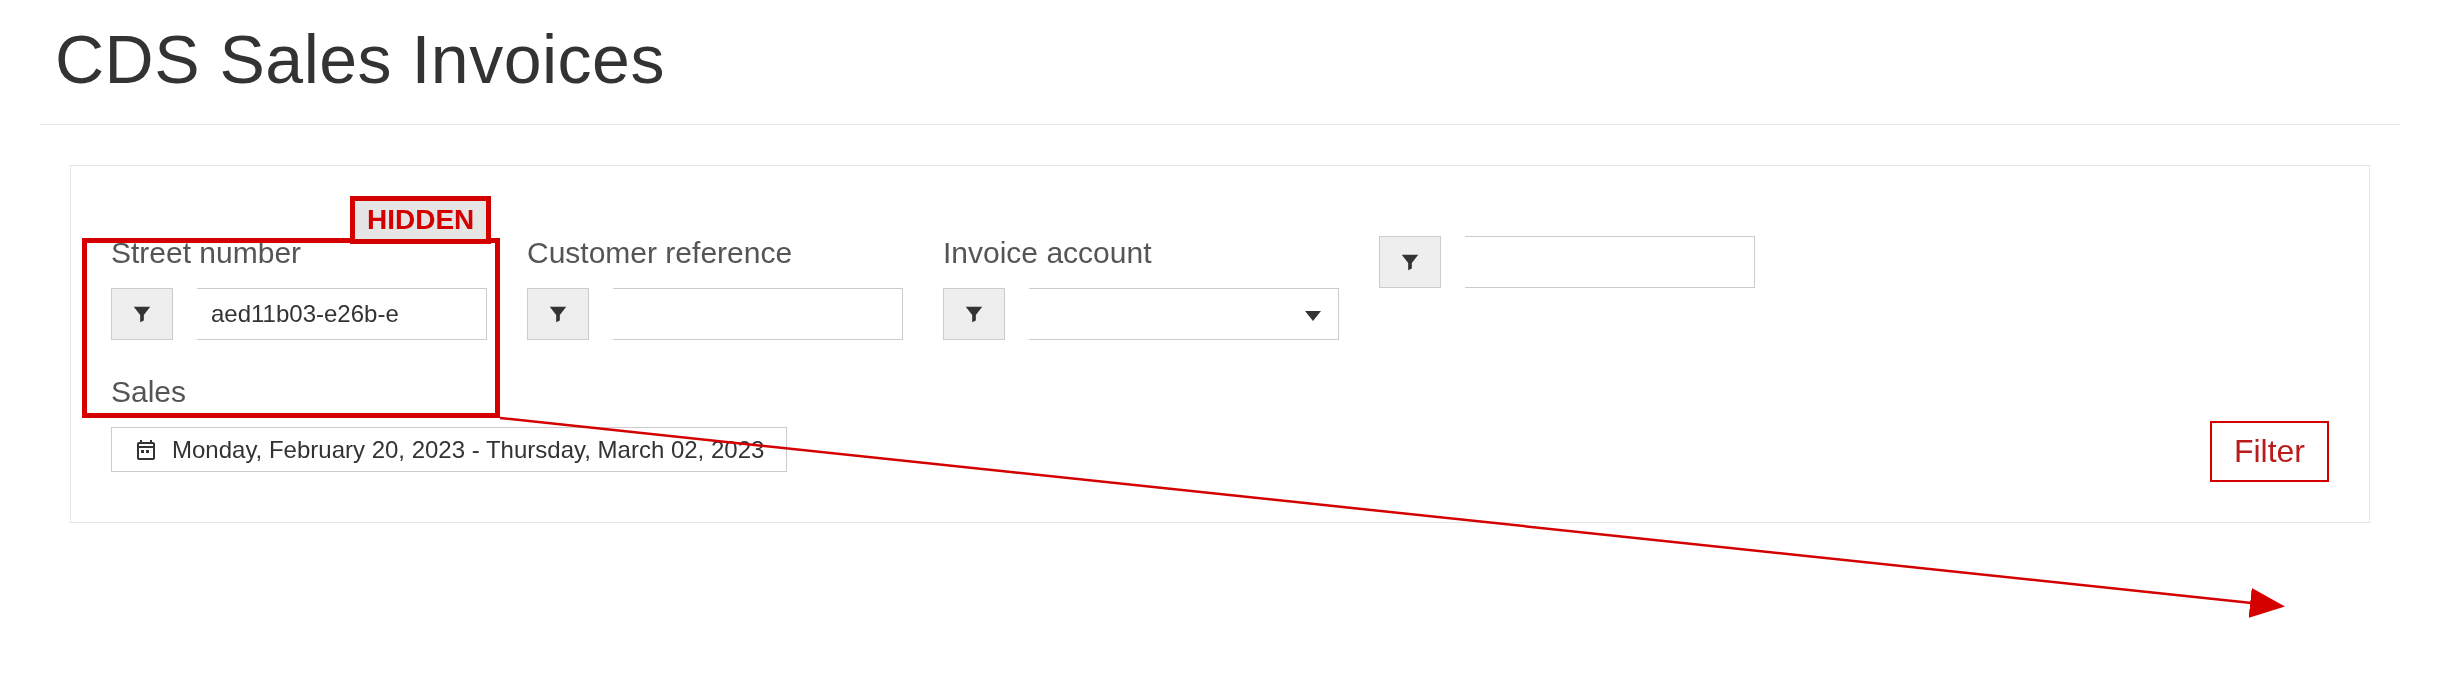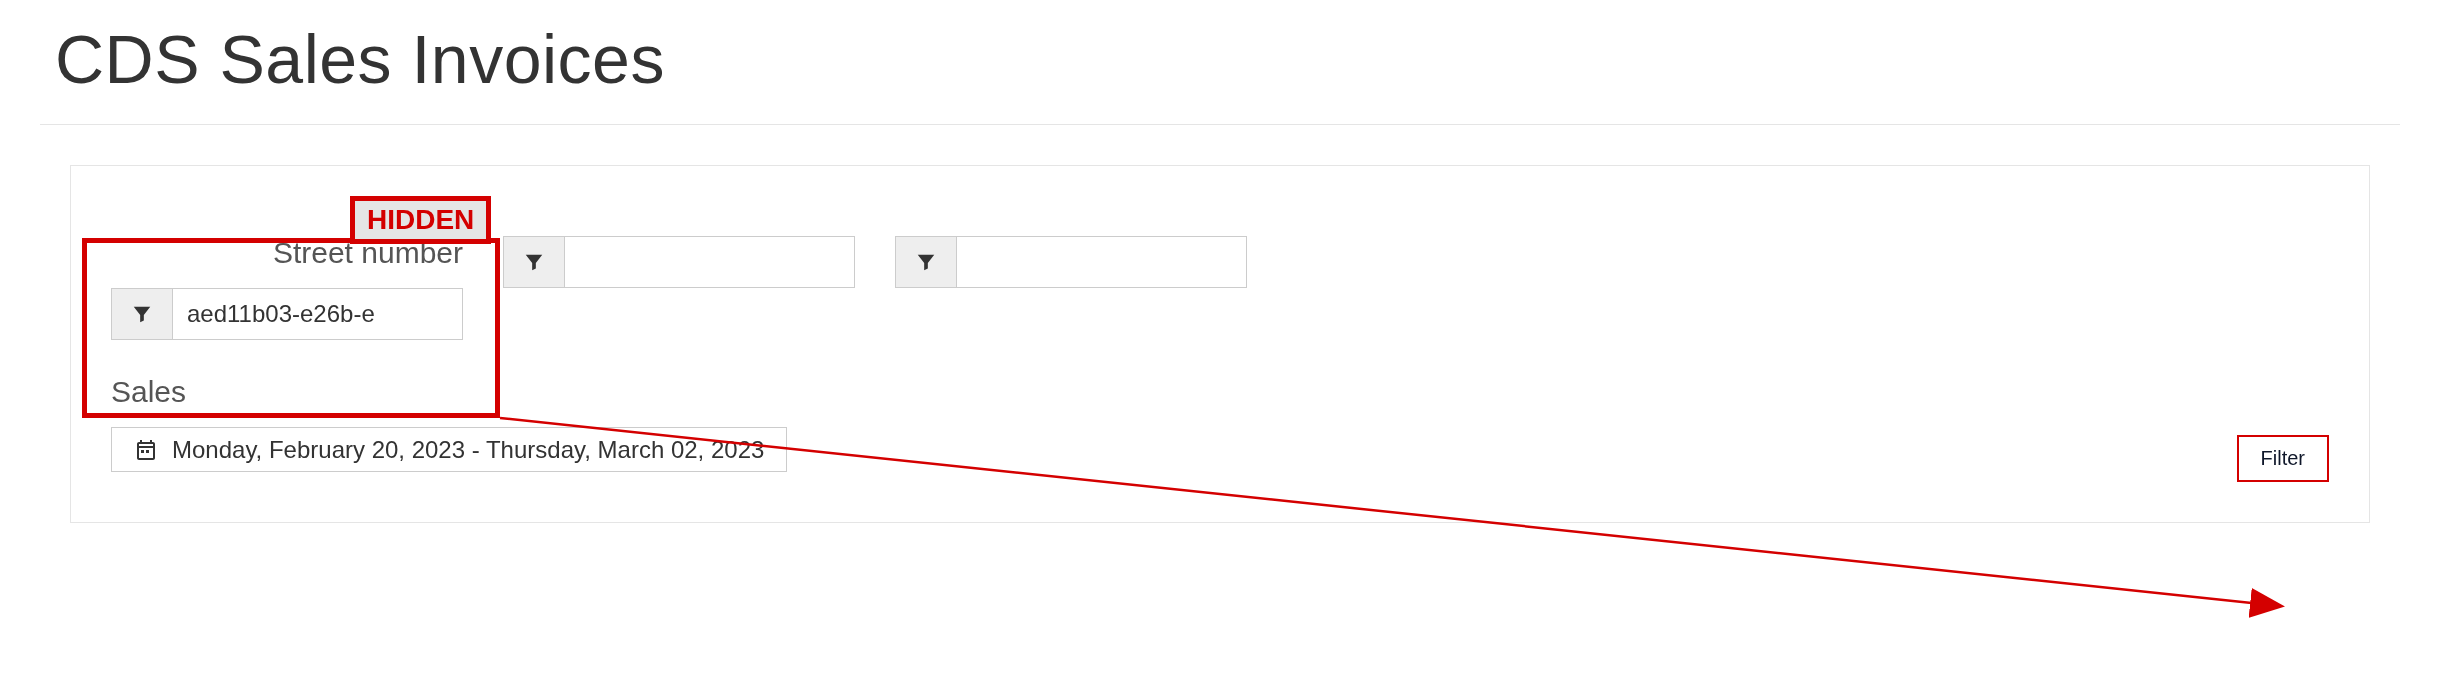--- a/index.html
+++ b/index.html
@@ -38,33 +38,33 @@
 
   .filters-row {
     display: flex;
     gap: 40px;
     margin-bottom: 35px;
   }
 
   .filter-group {
     display: flex;
     flex-direction: column;
-    align-items: flex-end;
   }
 
   .filter-label {
     font-size: 30px;
     font-weight: 300;
     color: #555;
     margin-bottom: 18px;
   }
 
   .input-combo {
     display: flex;
     align-items: stretch;
+    gap: 24px;
   }
 
   .filter-btn {
     width: 62px;
     height: 52px;
     background: #eee;
     border: 1px solid #ccc;
     display: flex;
     align-items: center;
     justify-content: center;
@@ -118,23 +118,23 @@
     cursor: pointer;
     background: #fff;
   }
   .date-picker svg { width: 24px; height: 24px; fill: #333; margin-right: 14px; }
 
   .submit-btn {
     position: absolute;
     right: 40px;
     bottom: 40px;
     border: 2px solid #d40000;
-    color: #0f172a;
-    background: #fff;
-    font-size: 20px;
+    color: #b91c1c;
+    background: #fff;
+    font-size: 32px;
     padding: 10px 22px;
     cursor: pointer;
     font-family: inherit;
   }
 
   
   .anno-rect {
     position: absolute;
     border: 5px solid #d40000;
     pointer-events: none;
@@ -176,30 +176,46 @@
         <div class="filter-btn">
           <svg viewBox="0 0 24 24">
               <path d="M3 4h18l-7 9v6l-4 2v-8L3 4z"></path>
             </svg>
         </div>
         <input class="text-input" type="text" value="aed11b03-e26b-e" style="">
       </div>
     </div>
 
     <div class="filter-group">
+      <div class="filter-label">Customer reference</div>
       <div class="input-combo">
         <div class="filter-btn">
           <svg viewBox="0 0 24 24">
               <path d="M3 4h18l-7 9v6l-4 2v-8L3 4z"></path>
             </svg>
         </div>
         <input class="text-input" type="text" value="" style="">
       </div>
     </div>
 
+    <div class="filter-group">
+      <div class="filter-label">Invoice account</div>
+      <div class="input-combo">
+        <div class="filter-btn">
+          <svg viewBox="0 0 24 24">
+              <path d="M3 4h18l-7 9v6l-4 2v-8L3 4z"></path>
+            </svg>
+        </div>
+        <div class="select-wrap">
+          <select class="select-input">
+            <option></option>
+          </select>
+        </div>
+      </div>
+    </div>
 
     <div class="filter-group">
       <div class="input-combo">
         <div class="filter-btn">
           <svg viewBox="0 0 24 24">
               <path d="M3 4h18l-7 9v6l-4 2v-8L3 4z"></path>
             </svg>
         </div>
         <input class="text-input" type="text" value="" style="">
       </div>

